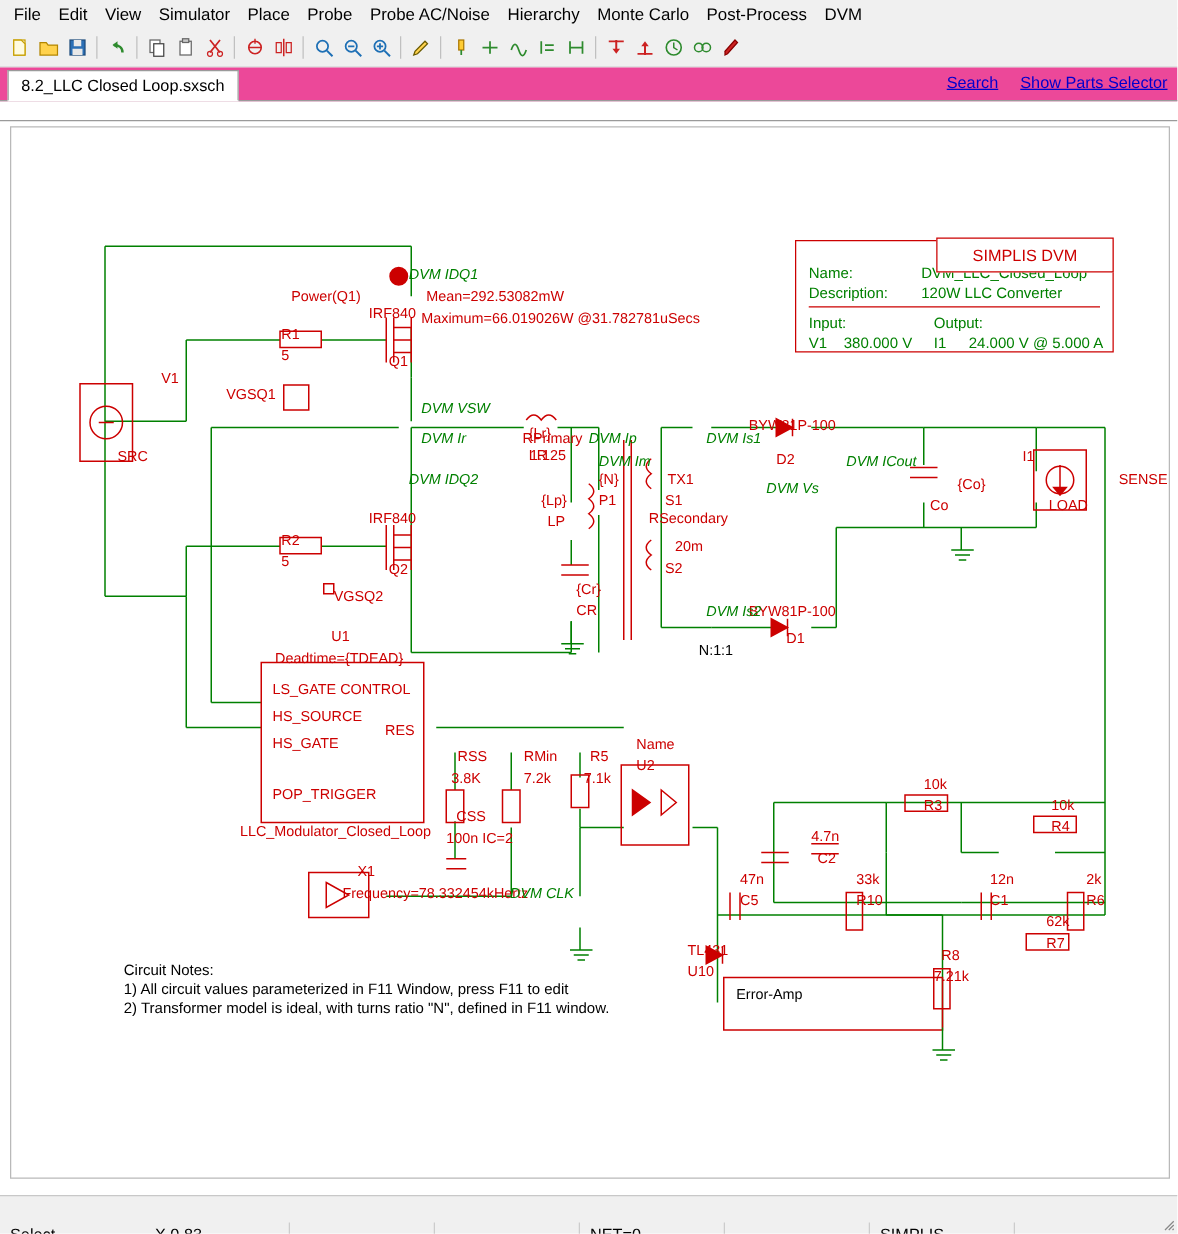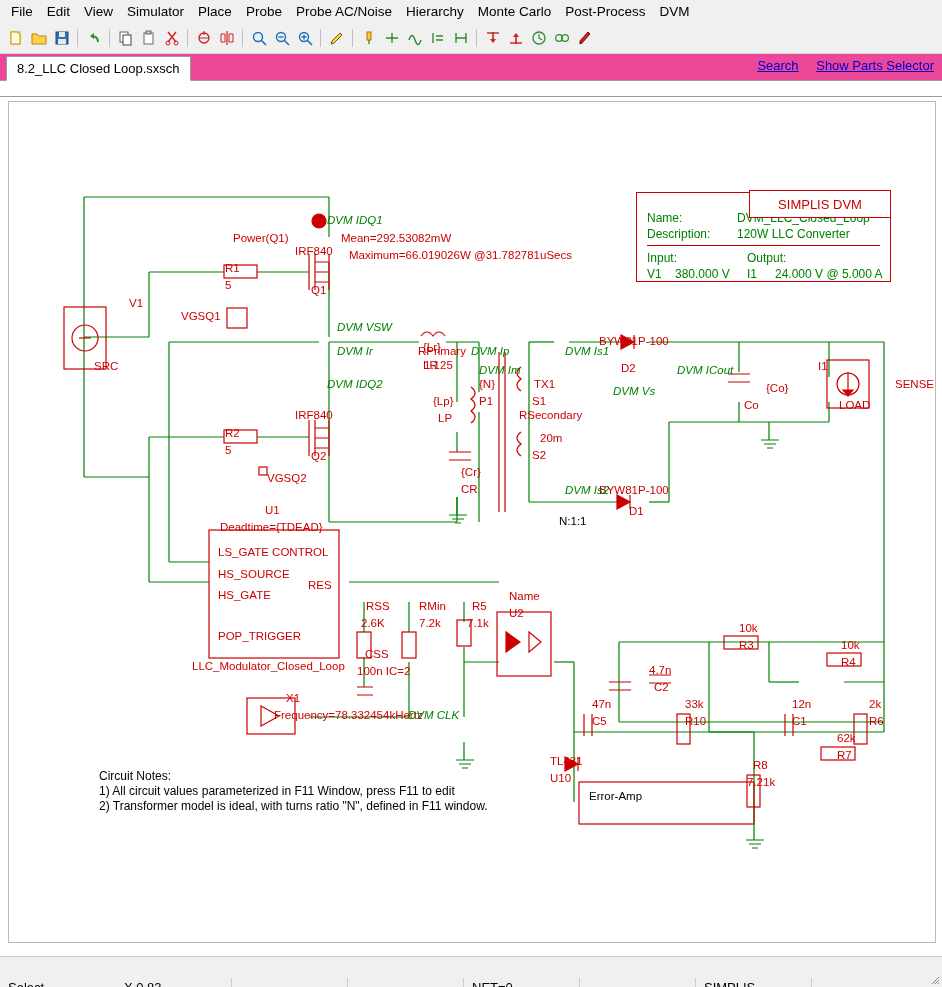--- a/index.html
+++ b/index.html
@@ -537,21 +537,21 @@
       <div style="position:absolute;left:10px;top:74px;font-size:12px;color:#008000;">V1</div>
       <div style="position:absolute;left:38px;top:74px;font-size:12px;color:#008000;">380.000 V</div>
       <div style="position:absolute;left:110px;top:74px;font-size:12px;color:#008000;">I1</div>
       <div style="position:absolute;left:138px;top:74px;font-size:12px;color:#008000;">24.000 V @ 5.000 A</div>
     </div>
     <div id="dvm-title">SIMPLIS  DVM</div>
 
     <div id="label-layer">
         <div class="lbl green" style="left: 318px; top: 112px;">DVM IDQ1</div>
         <div class="lbl" style="left: 332px; top: 130px;">Mean=292.53082mW</div>
-        <div class="lbl" style="left: 340px; top: 147px;">Maximum=66.019026W @31.782781uSecs</div>
+        <div class="lbl" style="left: 328px; top: 147px;">Maximum=66.019026W @31.782781uSecs</div>
         <div class="lbl" style="left: 224px; top: 130px;">Power(Q1)</div>
         <div class="lbl" style="left: 286px; top: 143px;">IRF840</div>
         <div class="lbl" style="left: 216px; top: 160px;">R1</div>
         <div class="lbl" style="left: 216px; top: 177px;">5</div>
         <div class="lbl" style="left: 302px; top: 182px;">Q1</div>
         <div class="lbl" style="left: 120px; top: 195px;">V1</div>
         <div class="lbl" style="left: 172px; top: 208px;">VGSQ1</div>
         <div class="lbl green" style="left: 328px; top: 219px;">DVM VSW</div>
         <div class="lbl" style="left: 85px; top: 258px;">SRC</div>
         <div class="lbl green" style="left: 328px; top: 243px;">DVM Ir</div>
@@ -594,21 +594,21 @@
         <div class="lbl black" style="left: 526px; top: 413px; padding-left: 24px;">N:1:1</div>
         <div class="lbl" style="left: 256px; top: 402px;">U1</div>
         <div class="lbl" style="left: 211px; top: 419px;">Deadtime={TDEAD}</div>
         <div class="lbl" style="left: 209px; top: 444px;">LS_GATE CONTROL</div>
         <div class="lbl" style="left: 209px; top: 466px;">HS_SOURCE</div>
         <div class="lbl" style="left: 209px; top: 487px;">HS_GATE</div>
         <div class="lbl" style="left: 299px; top: 477px;">RES</div>
         <div class="lbl" style="left: 209px; top: 528px;">POP_TRIGGER</div>
         <div class="lbl" style="left: 183px; top: 558px;">LLC_Modulator_Closed_Loop</div>
         <div class="lbl" style="left: 357px; top: 498px;">RSS</div>
-        <div class="lbl" style="left: 352px; top: 515px;">2.6K</div>
+        <div class="lbl" style="left: 352px; top: 515px;">3.8K</div>
         <div class="lbl" style="left: 410px; top: 498px;">RMin</div>
         <div class="lbl" style="left: 410px; top: 515px;">7.2k</div>
         <div class="lbl" style="left: 463px; top: 498px;">R5</div>
         <div class="lbl" style="left: 458px; top: 515px;">7.1k</div>
         <div class="lbl" style="left: 500px; top: 488px;">Name</div>
         <div class="lbl" style="left: 500px; top: 505px;">U2</div>
         <div class="lbl" style="left: 356px; top: 546px;">CSS</div>
         <div class="lbl" style="left: 348px; top: 563px;">100n IC=2</div>
         <div class="lbl" style="left: 277px; top: 590px;">X1</div>
         <div class="lbl" style="left: 265px; top: 607px;">Frequency=78.332454kHertz</div>

